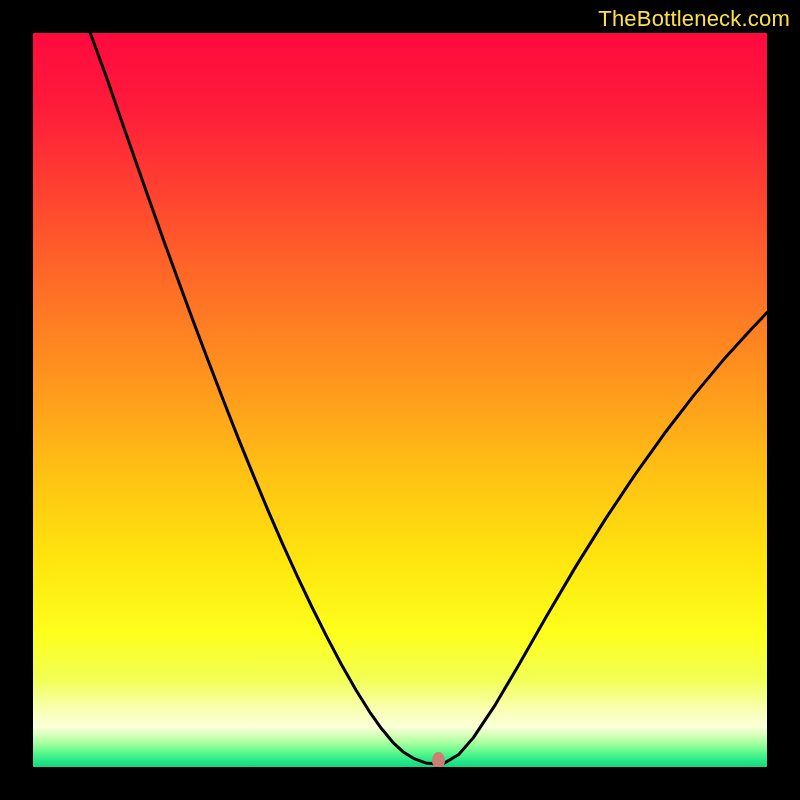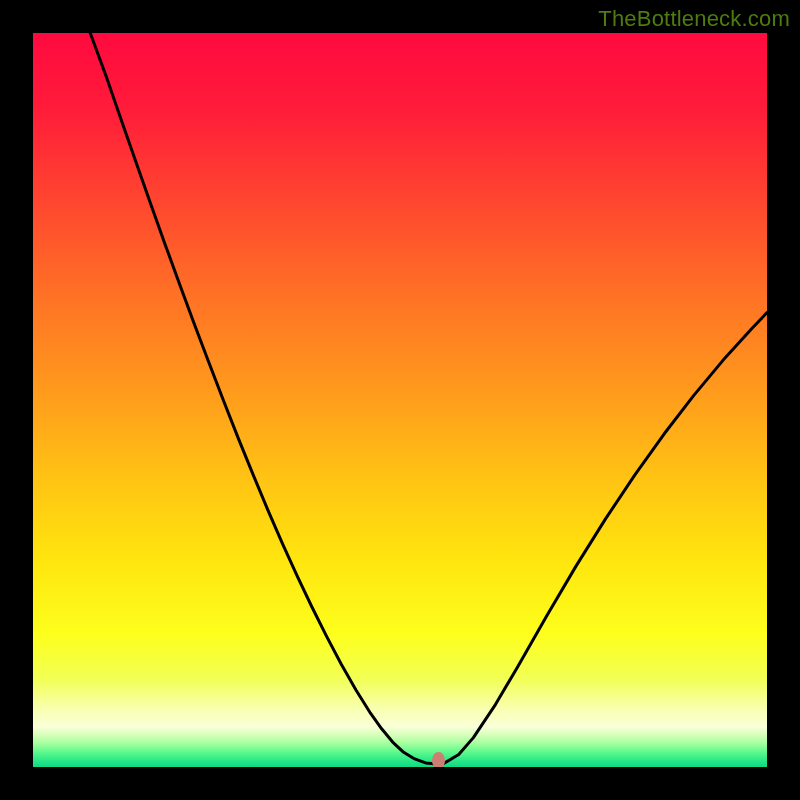--- a/index.html
+++ b/index.html
@@ -16,21 +16,21 @@
     left: 0;
     top: 0;
     width: 800px;
     height: 800px;
     background: #000;
   }
   .watermark {
     position: absolute;
     top: 6px;
     right: 10px;
-    color: #4d7c0f;
+    color: #fde047;
     font-size: 22px;
     font-weight: 500;
     letter-spacing: 0.2px;
     z-index: 5;
   }
   .plot {
     position: absolute;
     left: 33px;
     top: 33px;
     width: 734px;

